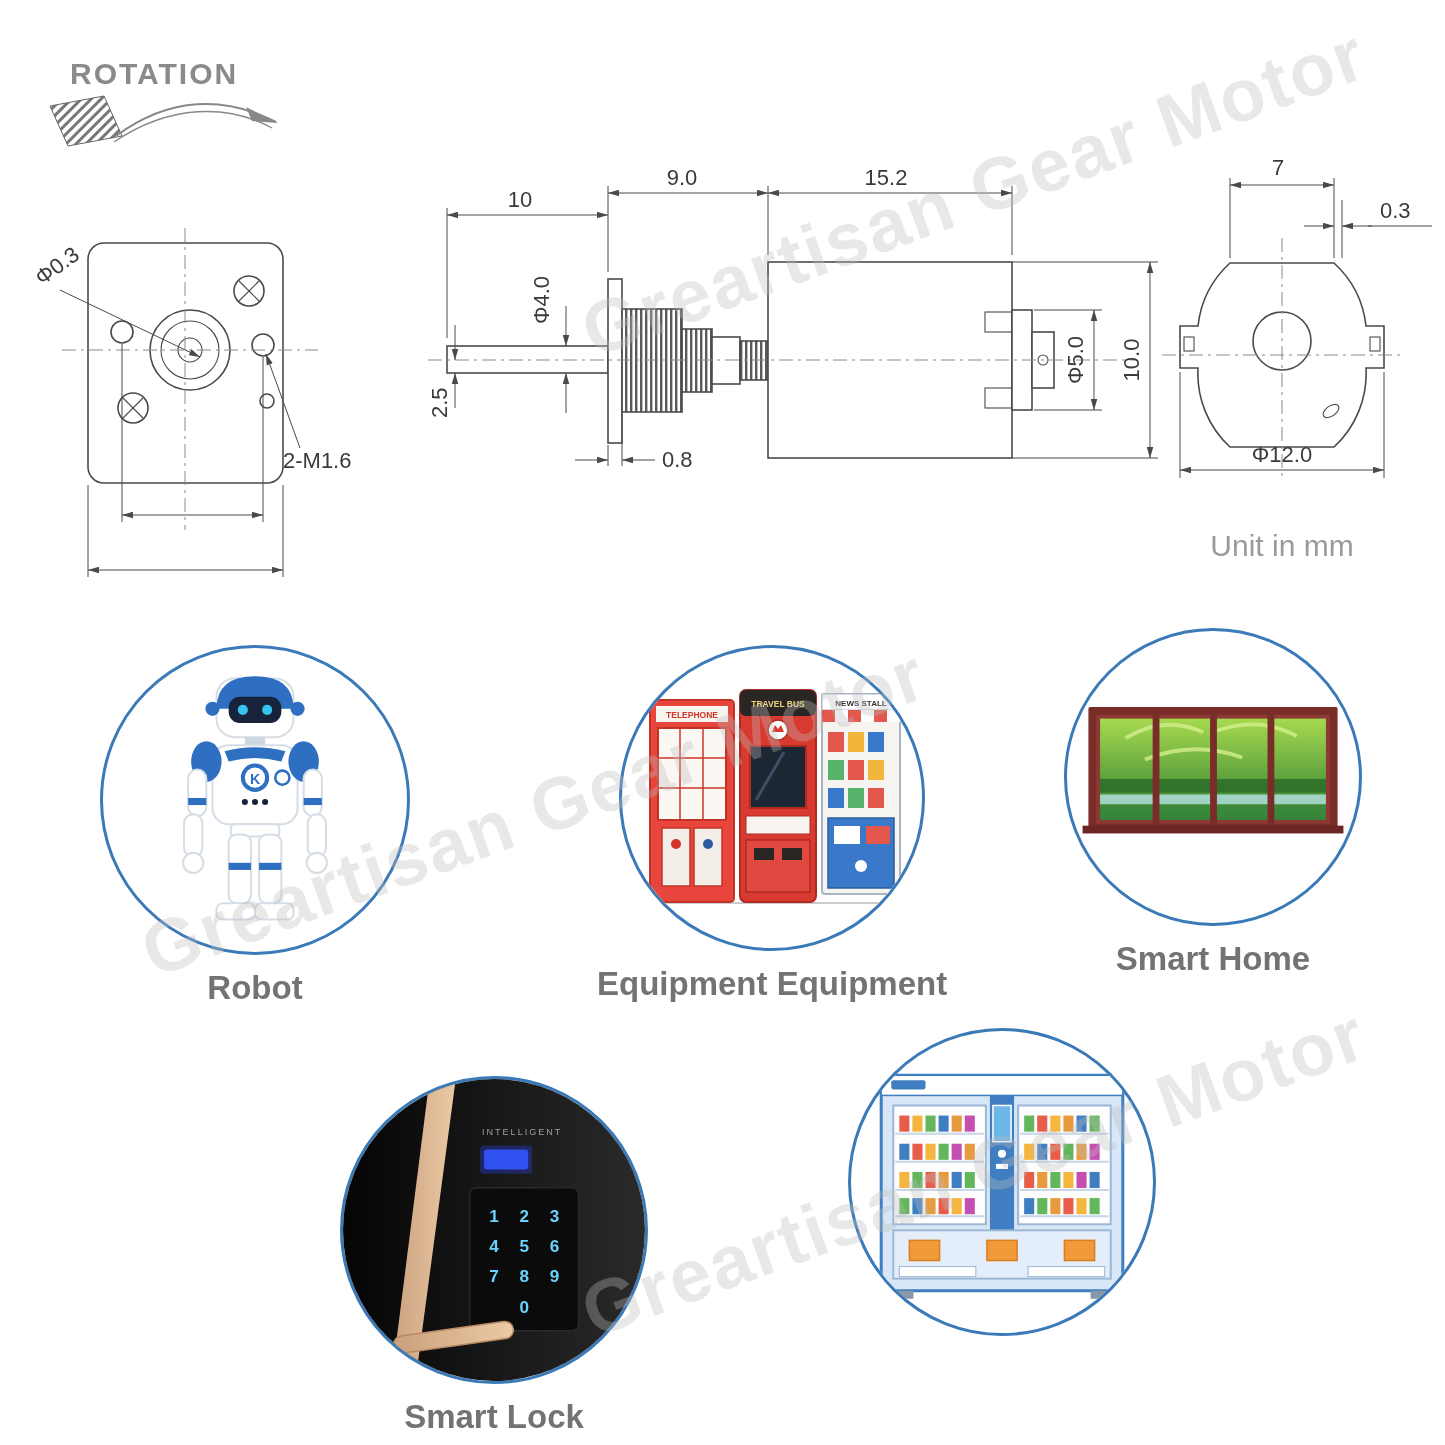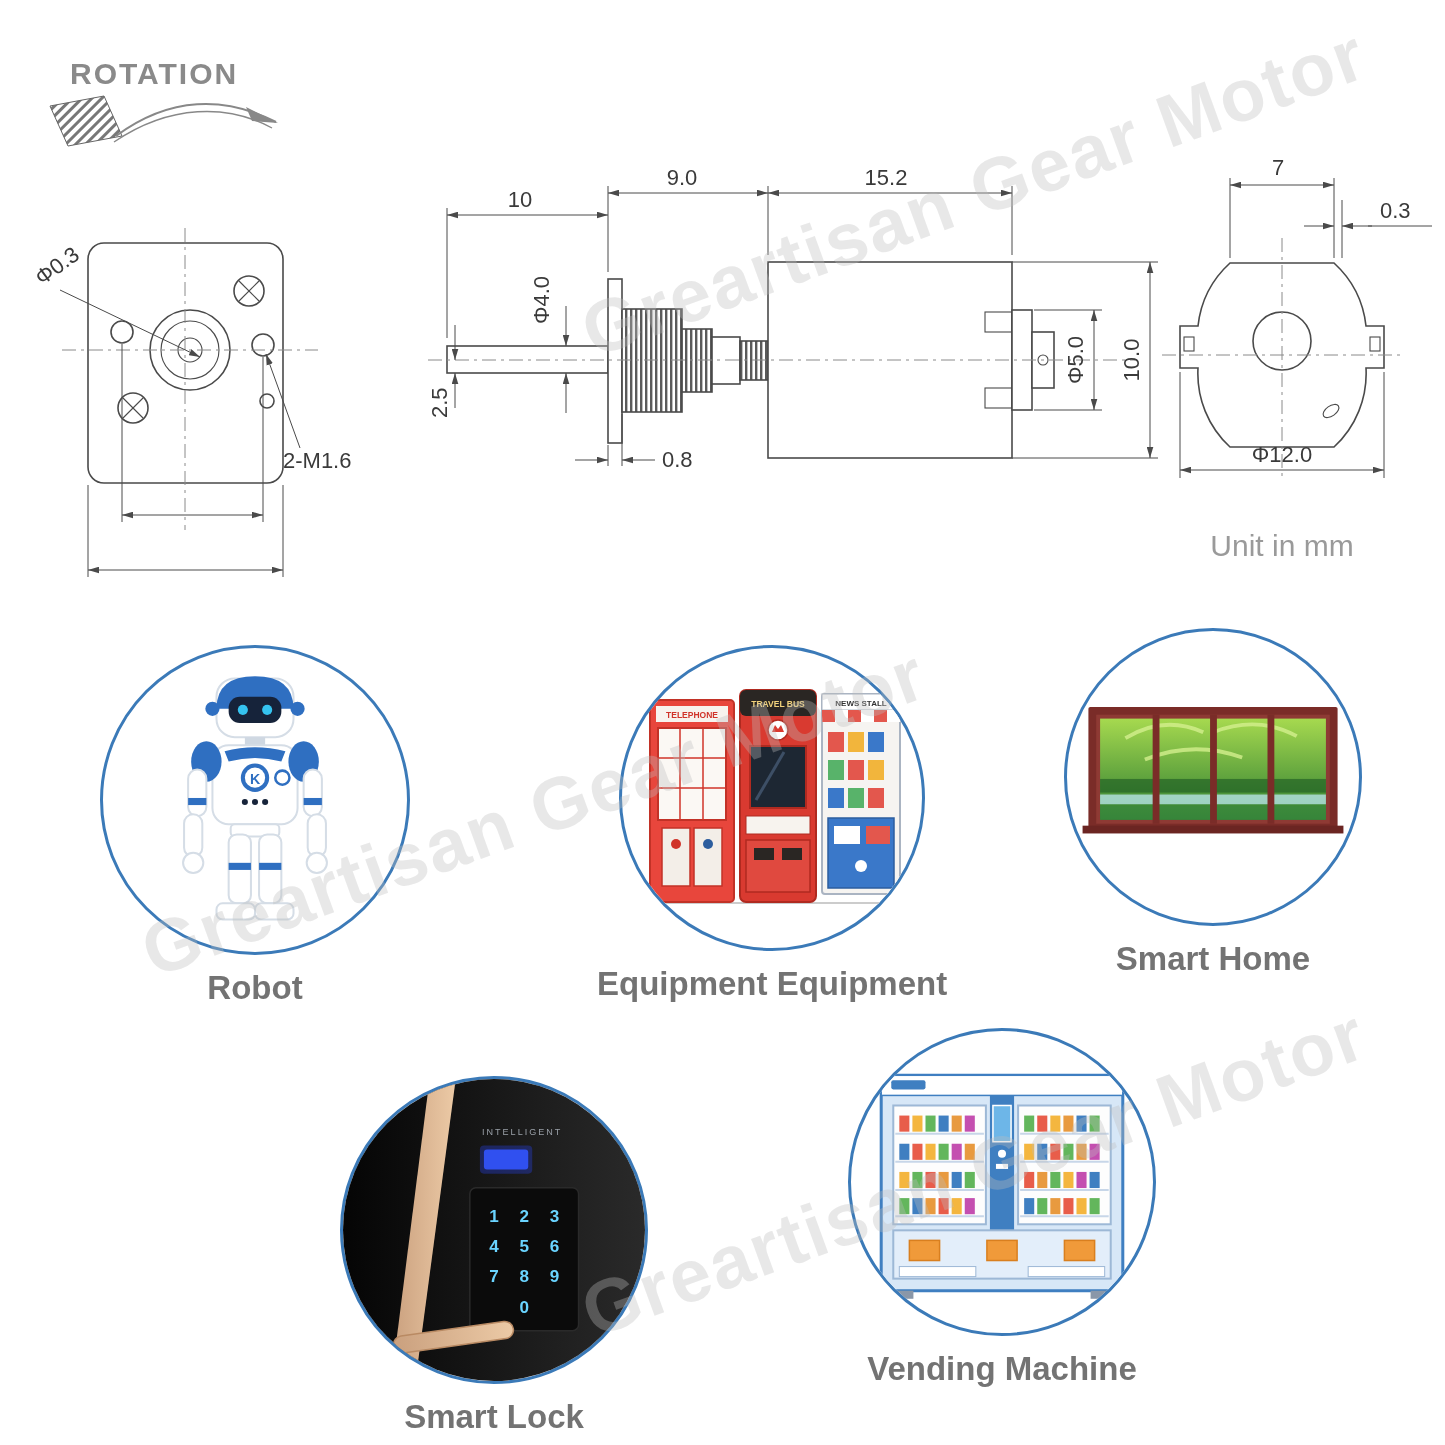--- a/index.html
+++ b/index.html
@@ -430,16 +430,15 @@
         <rect x="42" y="198" width="216" height="48" fill="#e3eefa" stroke="#9db8d6" stroke-width="2"></rect>
         <rect x="58" y="208" width="30" height="20" fill="#f09a3a" stroke="#d97f1f" stroke-width="1.5"></rect>
         <rect x="135" y="208" width="30" height="20" fill="#f09a3a" stroke="#d97f1f" stroke-width="1.5"></rect>
         <rect x="212" y="208" width="30" height="20" fill="#f09a3a" stroke="#d97f1f" stroke-width="1.5"></rect>
         <rect x="48" y="234" width="76" height="10" fill="#fff" stroke="#9db8d6"></rect>
         <rect x="176" y="234" width="76" height="10" fill="#fff" stroke="#9db8d6"></rect>
         <rect x="44" y="258" width="18" height="8" fill="#8a97a8"></rect>
         <rect x="238" y="258" width="18" height="8" fill="#8a97a8"></rect>
       </svg>
     </div>
-    <div class="caption">Vending Machine</div>
   </div>
 
 </div>
 
 </body></html>

